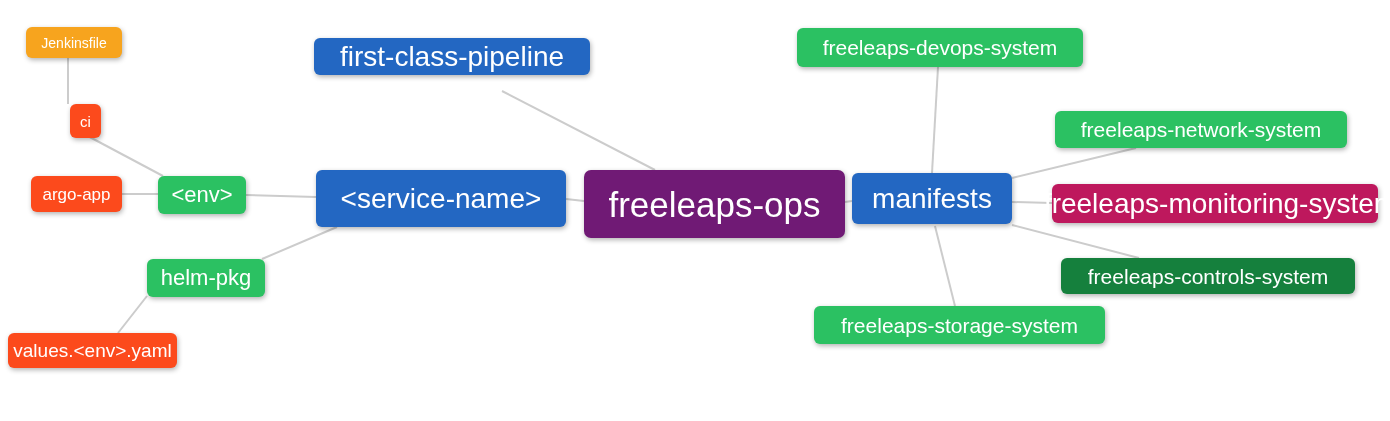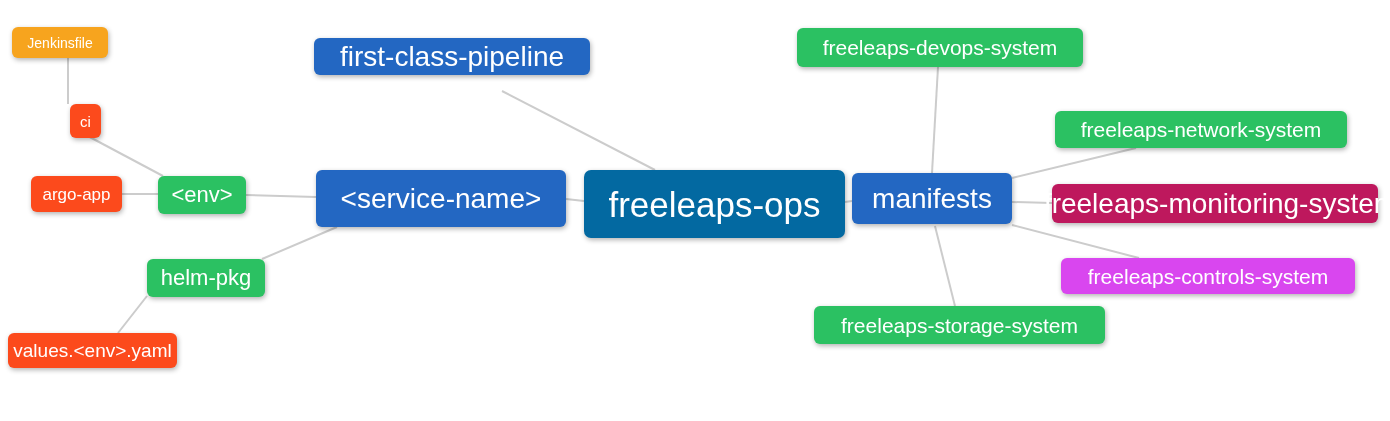--- a/index.html
+++ b/index.html
@@ -36,29 +36,29 @@
       <line x1="502" y1="91" x2="655" y2="170" stroke="#CCCCCC" stroke-width="2"></line>
       <line x1="566" y1="199" x2="584" y2="201" stroke="#CCCCCC" stroke-width="2"></line>
       <line x1="845" y1="202" x2="852" y2="201" stroke="#CCCCCC" stroke-width="2"></line>
       <line x1="938" y1="67" x2="932" y2="173" stroke="#CCCCCC" stroke-width="2"></line>
       <line x1="1012" y1="178" x2="1136" y2="148" stroke="#CCCCCC" stroke-width="2"></line>
       <line x1="1012" y1="202" x2="1052" y2="203" stroke="#CCCCCC" stroke-width="2"></line>
       <line x1="1012" y1="225" x2="1139" y2="258" stroke="#CCCCCC" stroke-width="2"></line>
       <line x1="935" y1="226" x2="955" y2="306" stroke="#CCCCCC" stroke-width="2"></line>
     </svg>
   <div class="node-layer" id="node-layer">
-      <div class="node" style="left: 12px; top: 27px; width: 96px; height: 31px; font-size: 14px; background: rgb(247, 164, 30); color: rgb(255, 255, 255);">Jenkinsfile</div>
+      <div class="node" style="left: 26px; top: 27px; width: 96px; height: 31px; font-size: 14px; background: rgb(247, 164, 30); color: rgb(255, 255, 255);">Jenkinsfile</div>
       <div class="node" style="left: 53px; top: 104px; width: 31px; height: 34px; font-size: 15px; background: rgb(252, 74, 28); color: rgb(255, 255, 255); margin-left: 17px;">ci</div>
       <div class="node" style="left: 31px; top: 176px; width: 91px; height: 36px; font-size: 17px; background: rgb(252, 74, 28); color: rgb(255, 255, 255);">argo-app</div>
       <div class="node" style="left: 158px; top: 176px; width: 88px; height: 38px; font-size: 22px; background: rgb(43, 193, 98); color: rgb(255, 255, 255);">&lt;env&gt;</div>
       <div class="node" style="left: 147px; top: 259px; width: 118px; height: 38px; font-size: 22px; background: rgb(43, 193, 98); color: rgb(255, 255, 255);">helm-pkg</div>
       <div class="node" style="left: 8px; top: 333px; width: 169px; height: 35px; font-size: 19px; background: rgb(252, 74, 28); color: rgb(255, 255, 255);">values.&lt;env&gt;.yaml</div>
       <div class="node" style="left: 314px; top: 38px; width: 276px; height: 37px; font-size: 28px; background: rgb(35, 103, 194); color: rgb(255, 255, 255);">first-class-pipeline</div>
       <div class="node" style="left: 316px; top: 170px; width: 250px; height: 57px; font-size: 28px; background: rgb(35, 103, 194); color: rgb(255, 255, 255);">&lt;service-name&gt;</div>
-      <div class="node root" style="left: 584px; top: 170px; width: 261px; height: 68px; font-size: 35px; background: #0369a1; color: rgb(255, 255, 255);">freeleaps-ops</div>
+      <div class="node root" style="left: 584px; top: 170px; width: 261px; height: 68px; font-size: 35px; background: #701a75; color: rgb(255, 255, 255);">freeleaps-ops</div>
       <div class="node" style="left: 852px; top: 173px; width: 160px; height: 51px; font-size: 28px; background: rgb(35, 103, 194); color: #ffffff;">manifests</div>
       <div class="node" style="left: 797px; top: 28px; width: 286px; height: 39px; font-size: 21px; background: rgb(43, 193, 98); color: rgb(255, 255, 255);">freeleaps-devops-system</div>
       <div class="node" style="left: 1055px; top: 111px; width: 292px; height: 37px; font-size: 21px; background: rgb(43, 193, 98); color: rgb(255, 255, 255);">freeleaps-network-system</div>
       <div class="node" style="left: 1052px; top: 184px; width: 326px; height: 39px; font-size: 28px; background: #be185d; color: rgb(255, 255, 255); padding-left: 11px;">freeleaps-monitoring-system</div>
-      <div class="node" style="left: 1061px; top: 258px; width: 294px; height: 36px; font-size: 21px; background: #d946ef; color: rgb(255, 255, 255);">freeleaps-controls-system</div>
+      <div class="node" style="left: 1061px; top: 258px; width: 294px; height: 36px; font-size: 21px; background: #15803d; color: rgb(255, 255, 255);">freeleaps-controls-system</div>
       <div class="node" style="left: 814px; top: 306px; width: 291px; height: 38px; font-size: 21px; background: rgb(43, 193, 98); color: rgb(255, 255, 255); text-align: center;">freeleaps-storage-system</div>
     </div>
 </div>
 
 </body></html>

